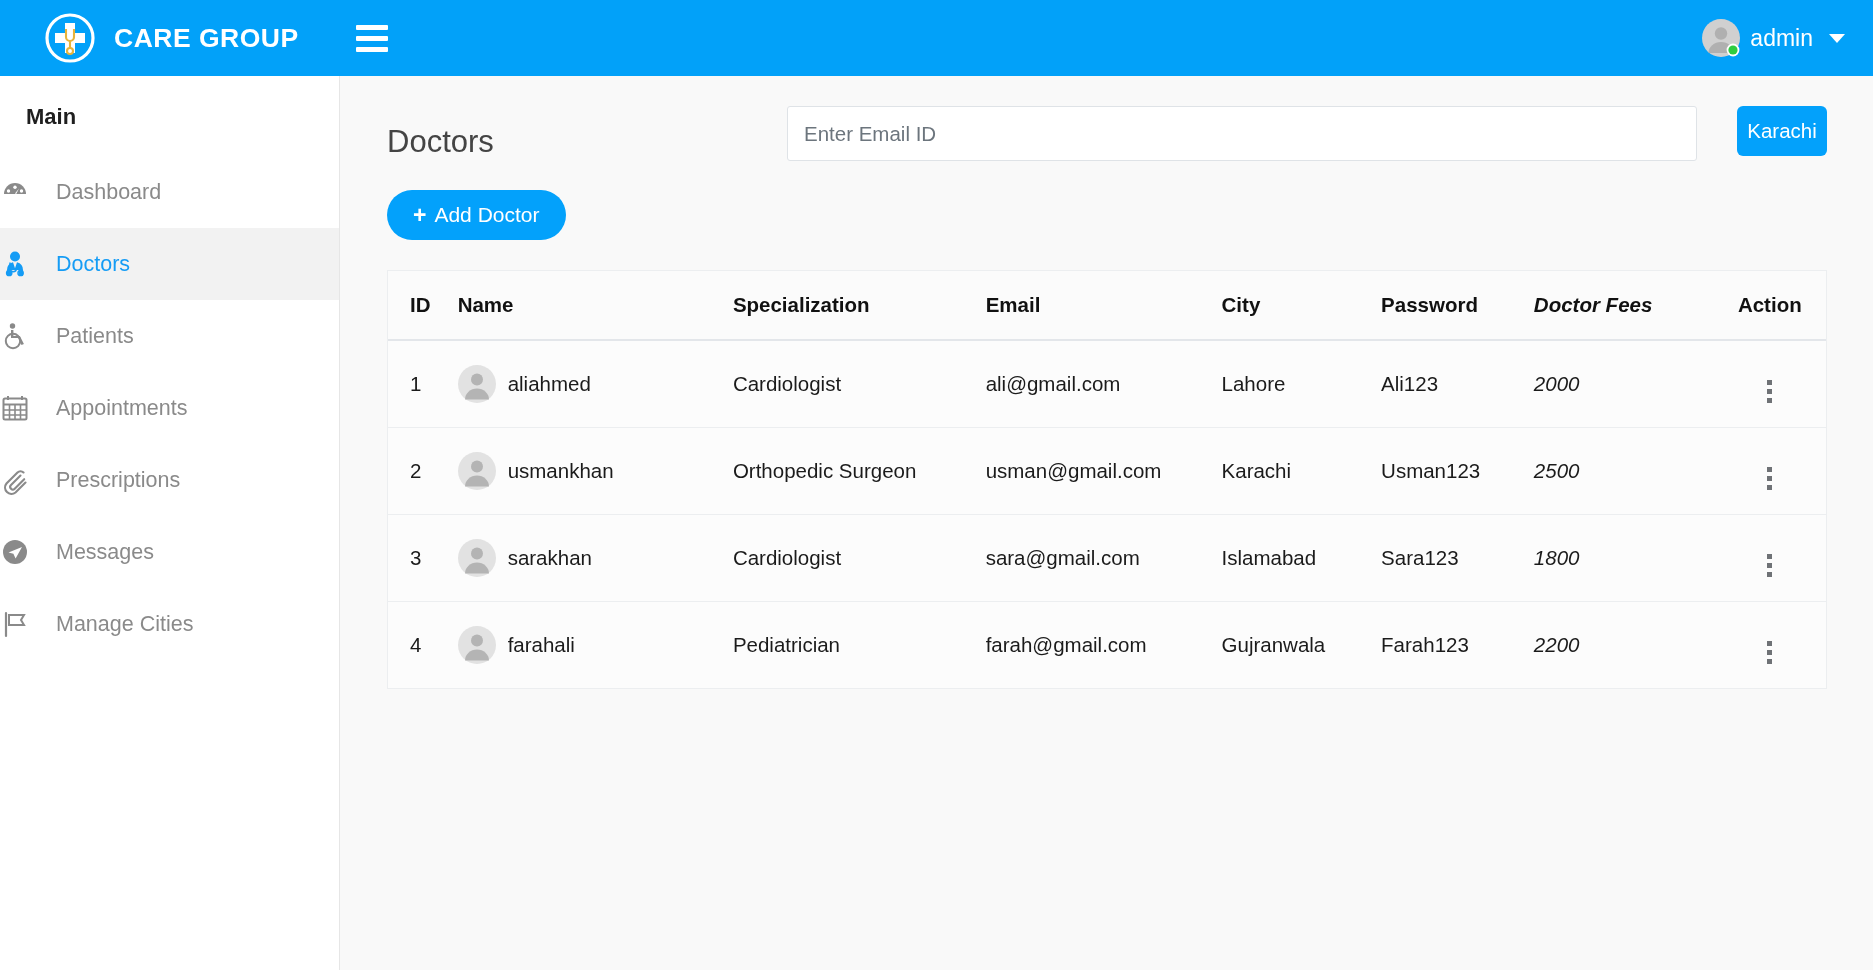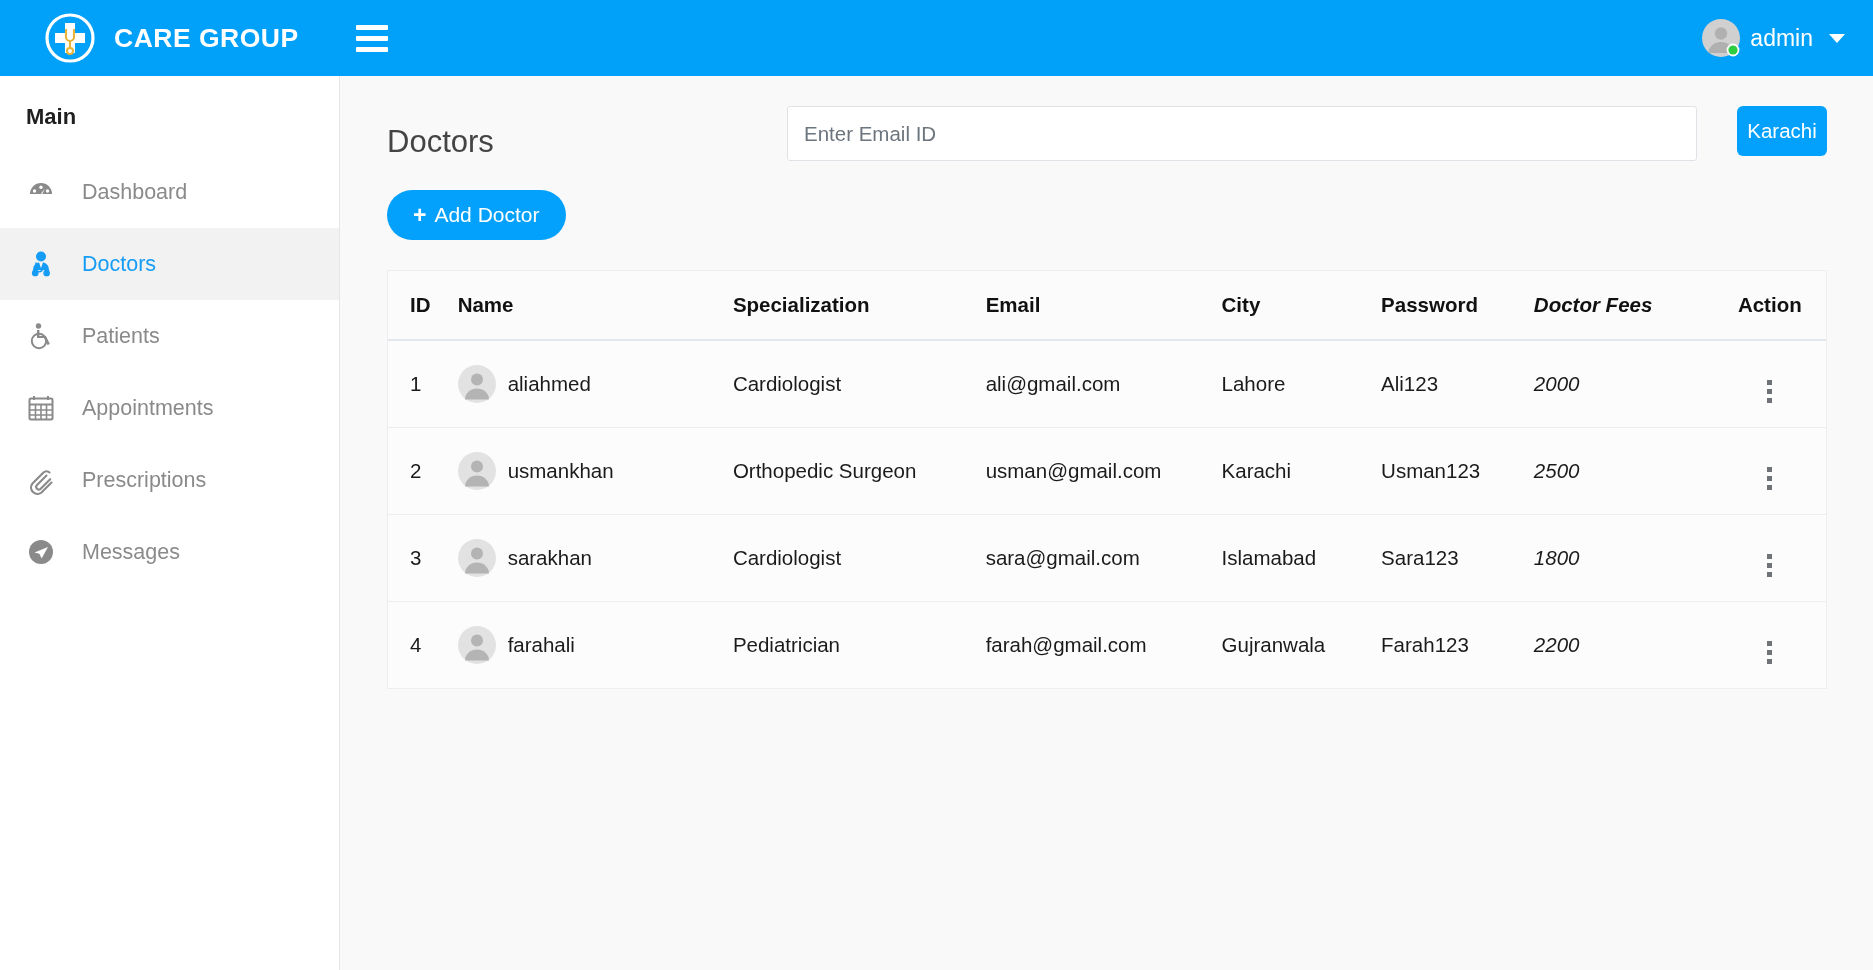--- a/index.html
+++ b/index.html
@@ -59,21 +59,21 @@
     background: #ffffff;
     border-right: 1px solid #e6e6e6;
   }
   .sidebar-heading {
     font-size: 22px; font-weight: bold; color: #1f1f1f;
     padding: 28px 0 0 26px;
   }
   .nav { margin-top: 26px; }
   .nav-item {
     display: flex; align-items: center;
-    height: 72px; padding-left: 26px; cursor: pointer;
+    height: 72px; cursor: pointer;
   }
   .nav-item.active { background: #f2f2f2; }
   .nav-icon {
     width: 36px; flex: 0 0 36px; display: flex;
     align-items: center; justify-content: flex-start;
   }
   .nav-label {
     font-size: 21.5px; color: #8a8a8a; margin-left: 20px;
     white-space: nowrap;
   }
@@ -259,20 +259,29 @@
     <div class="nav-item">
       <span class="nav-icon">
         <svg width="30" height="30" viewBox="0 0 30 30">
           <circle cx="15" cy="15" r="12" fill="#8a8a8a"></circle>
           <path d="M22 10 L8.5 15.4 L13.4 16.8 L15.6 21.5 z" fill="#ffffff"></path>
         </svg>
       </span>
       <span class="nav-label">Messages</span>
     </div>
 
+    <div class="nav-item">
+      <span class="nav-icon">
+        <svg width="30" height="30" viewBox="0 0 30 30">
+          <path d="M6 4 v23" stroke="#8a8a8a" stroke-width="2.2" stroke-linecap="round"></path>
+          <path d="M9 6 h15 l-3 5 l3 5 h-15 z" fill="none" stroke="#8a8a8a" stroke-width="2"></path>
+        </svg>
+      </span>
+      <span class="nav-label">Manage Cities</span>
+    </div>
 
   </div>
 </div>
 
 <div class="main">
 
   <div class="content-header">
     <h1 class="page-title">Doctors</h1>
     <div class="search-wrap">
       <input class="search-input" type="text" placeholder="Enter Email ID" style="">

